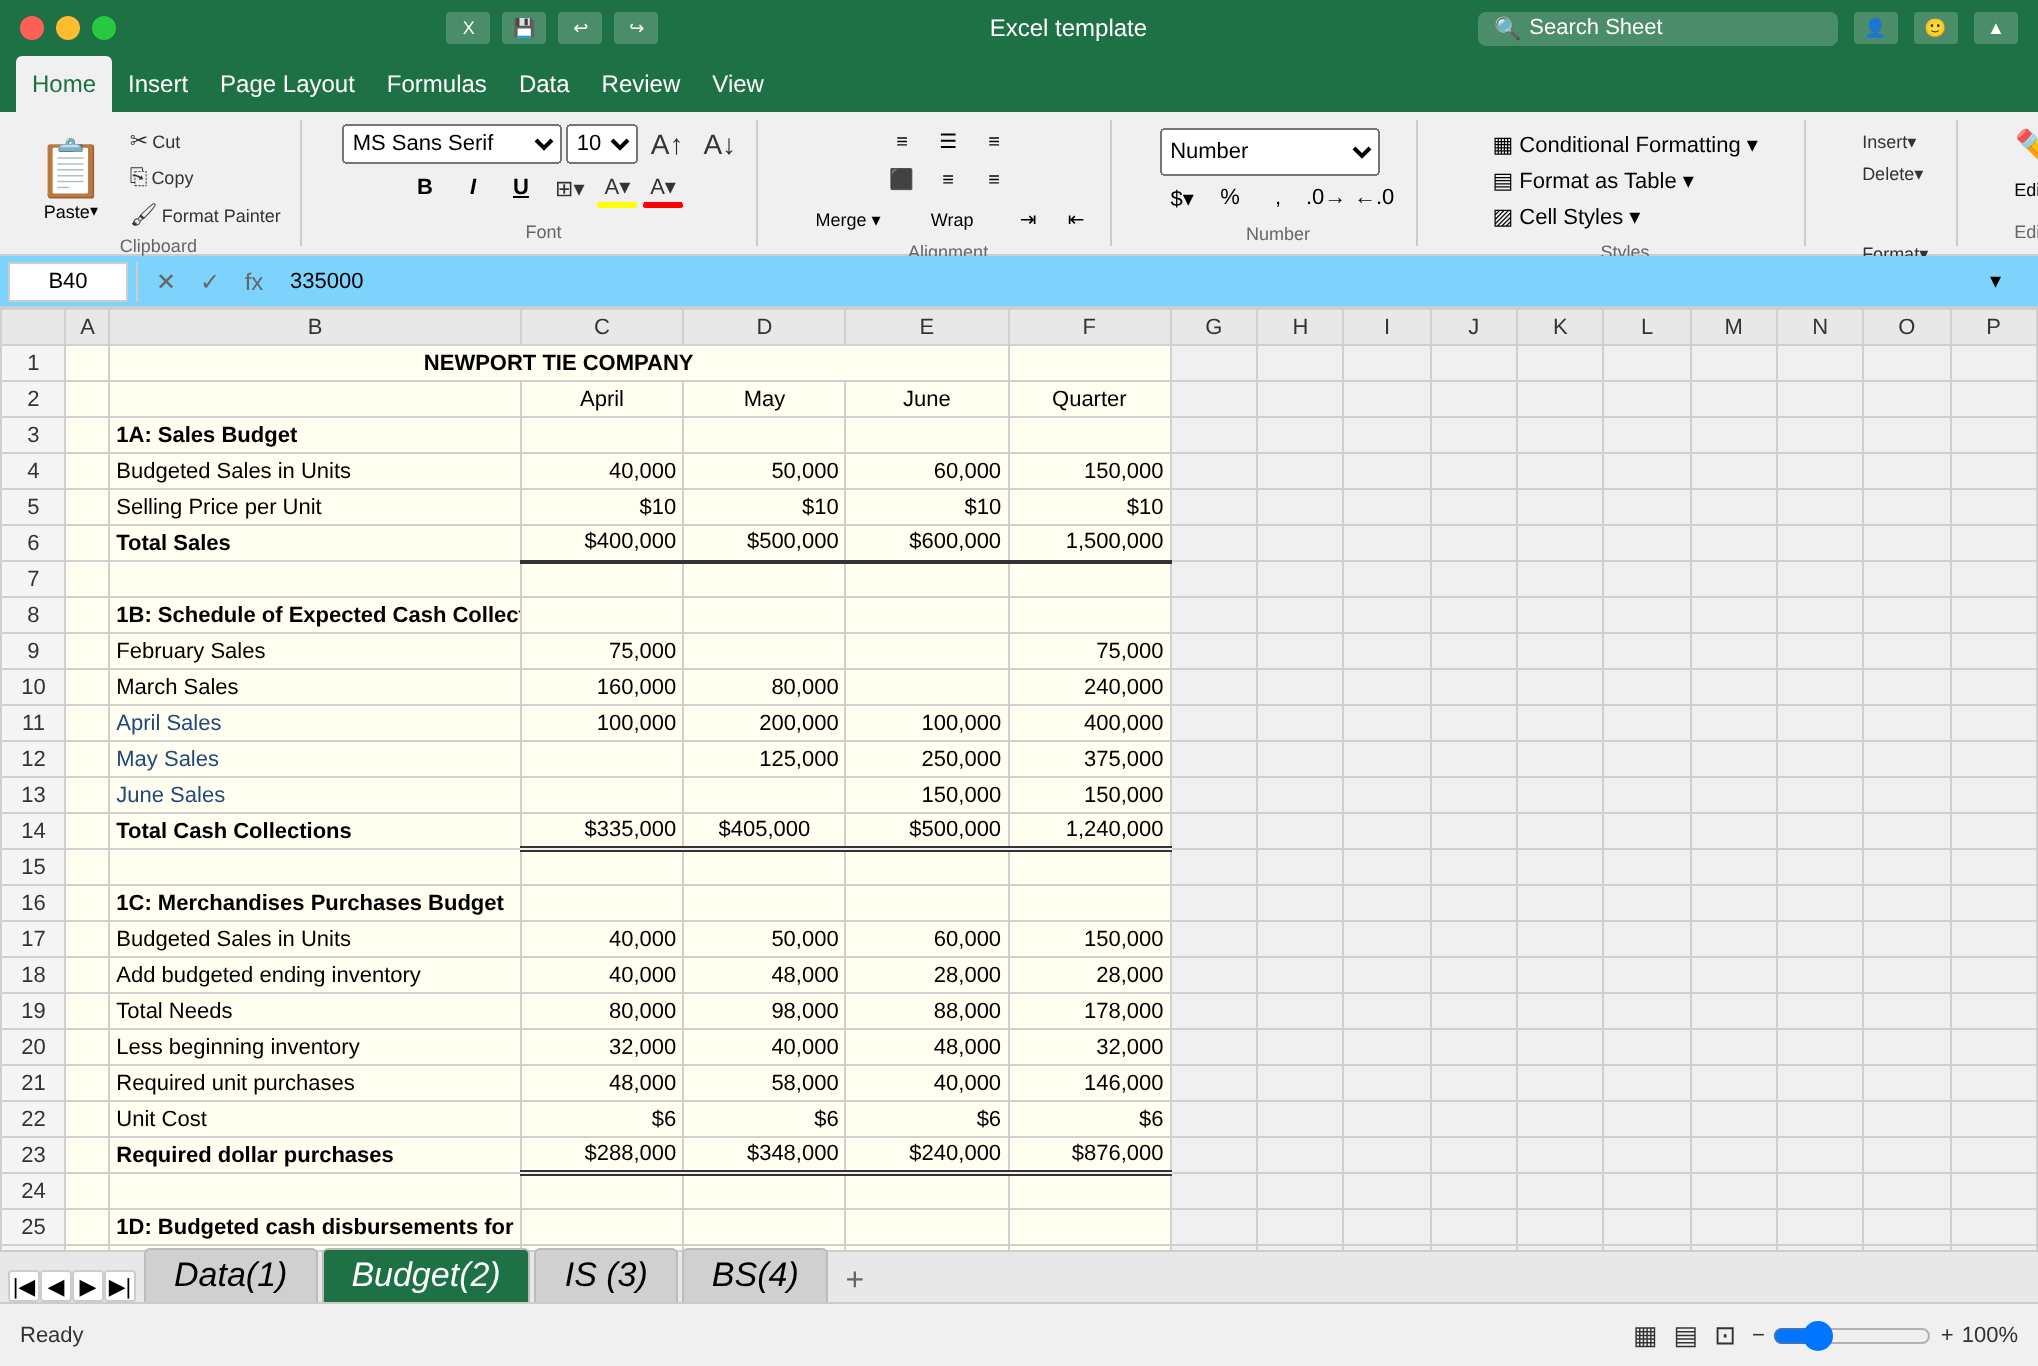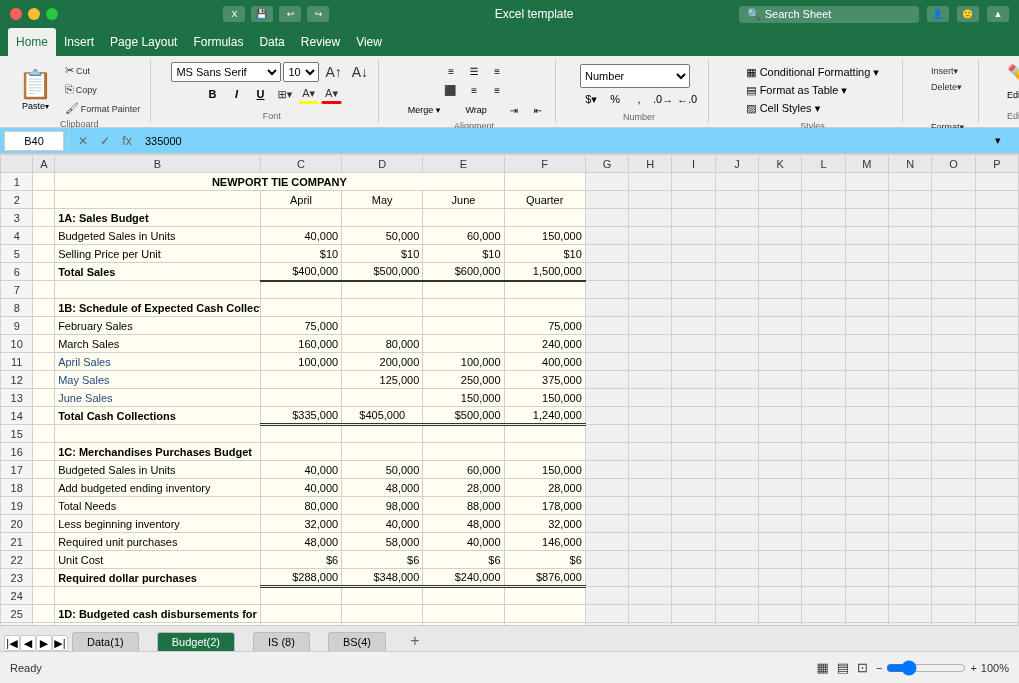--- a/index.html
+++ b/index.html
@@ -175,27 +175,28 @@
     .sheet-tabs {
       background: #e8e8e8;
       border-top: 1px solid #ccc;
       height: 26px;
       display: flex;
       align-items: flex-end;
       padding: 0 4px;
     }
     .sheet-tab {
       padding: 3px 14px;
-      font-size: 11px;
+      font-size: 17px;
       background: #d0d0d0;
       border: 1px solid #bbb;
       border-bottom: none;
       cursor: pointer;
-      margin-right: 18px;
+      margin-right: 2px;
       border-radius: 3px 3px 0 0;
+      font-style: italic;
     }
     .sheet-tab.active-green {
       background: #1e7145;
       color: white;
     }
     .sheet-nav-btn { width: 16px; height: 16px; display: flex; align-items: center; justify-content: center; cursor: pointer; border: 1px solid #ccc; border-radius: 2px; background: white; }
     .add-sheet { width: 22px; height: 20px; display: flex; align-items: center; justify-content: center; cursor: pointer; font-size: 16px; color: #666; }
 
     .zoom-control { display: flex; align-items: center; gap: 4px; }
     .zoom-slider { width: 80px; }
@@ -979,21 +980,21 @@
 
   <div class="sheet-tabs">
     <div style="display:flex; align-items:center; margin-right:4px;">
       <div class="sheet-nav-btn">|◀</div>
       <div class="sheet-nav-btn">◀</div>
       <div class="sheet-nav-btn">▶</div>
       <div class="sheet-nav-btn">▶|</div>
     </div>
     <div class="sheet-tab">Data(1)</div>
     <div class="sheet-tab active-green">Budget(2)</div>
-    <div class="sheet-tab">IS (8)</div>
+    <div class="sheet-tab">IS (3)</div>
     <div class="sheet-tab">BS(4)</div>
     <div class="add-sheet">+</div>
   </div>
 
   <div class="status-bar">
     <div>Ready</div>
     <div class="status-right">
       <div style="font-size:13px;">▦</div>
       <div style="font-size:13px;">▤</div>
       <div style="font-size:13px;">⊡</div>

